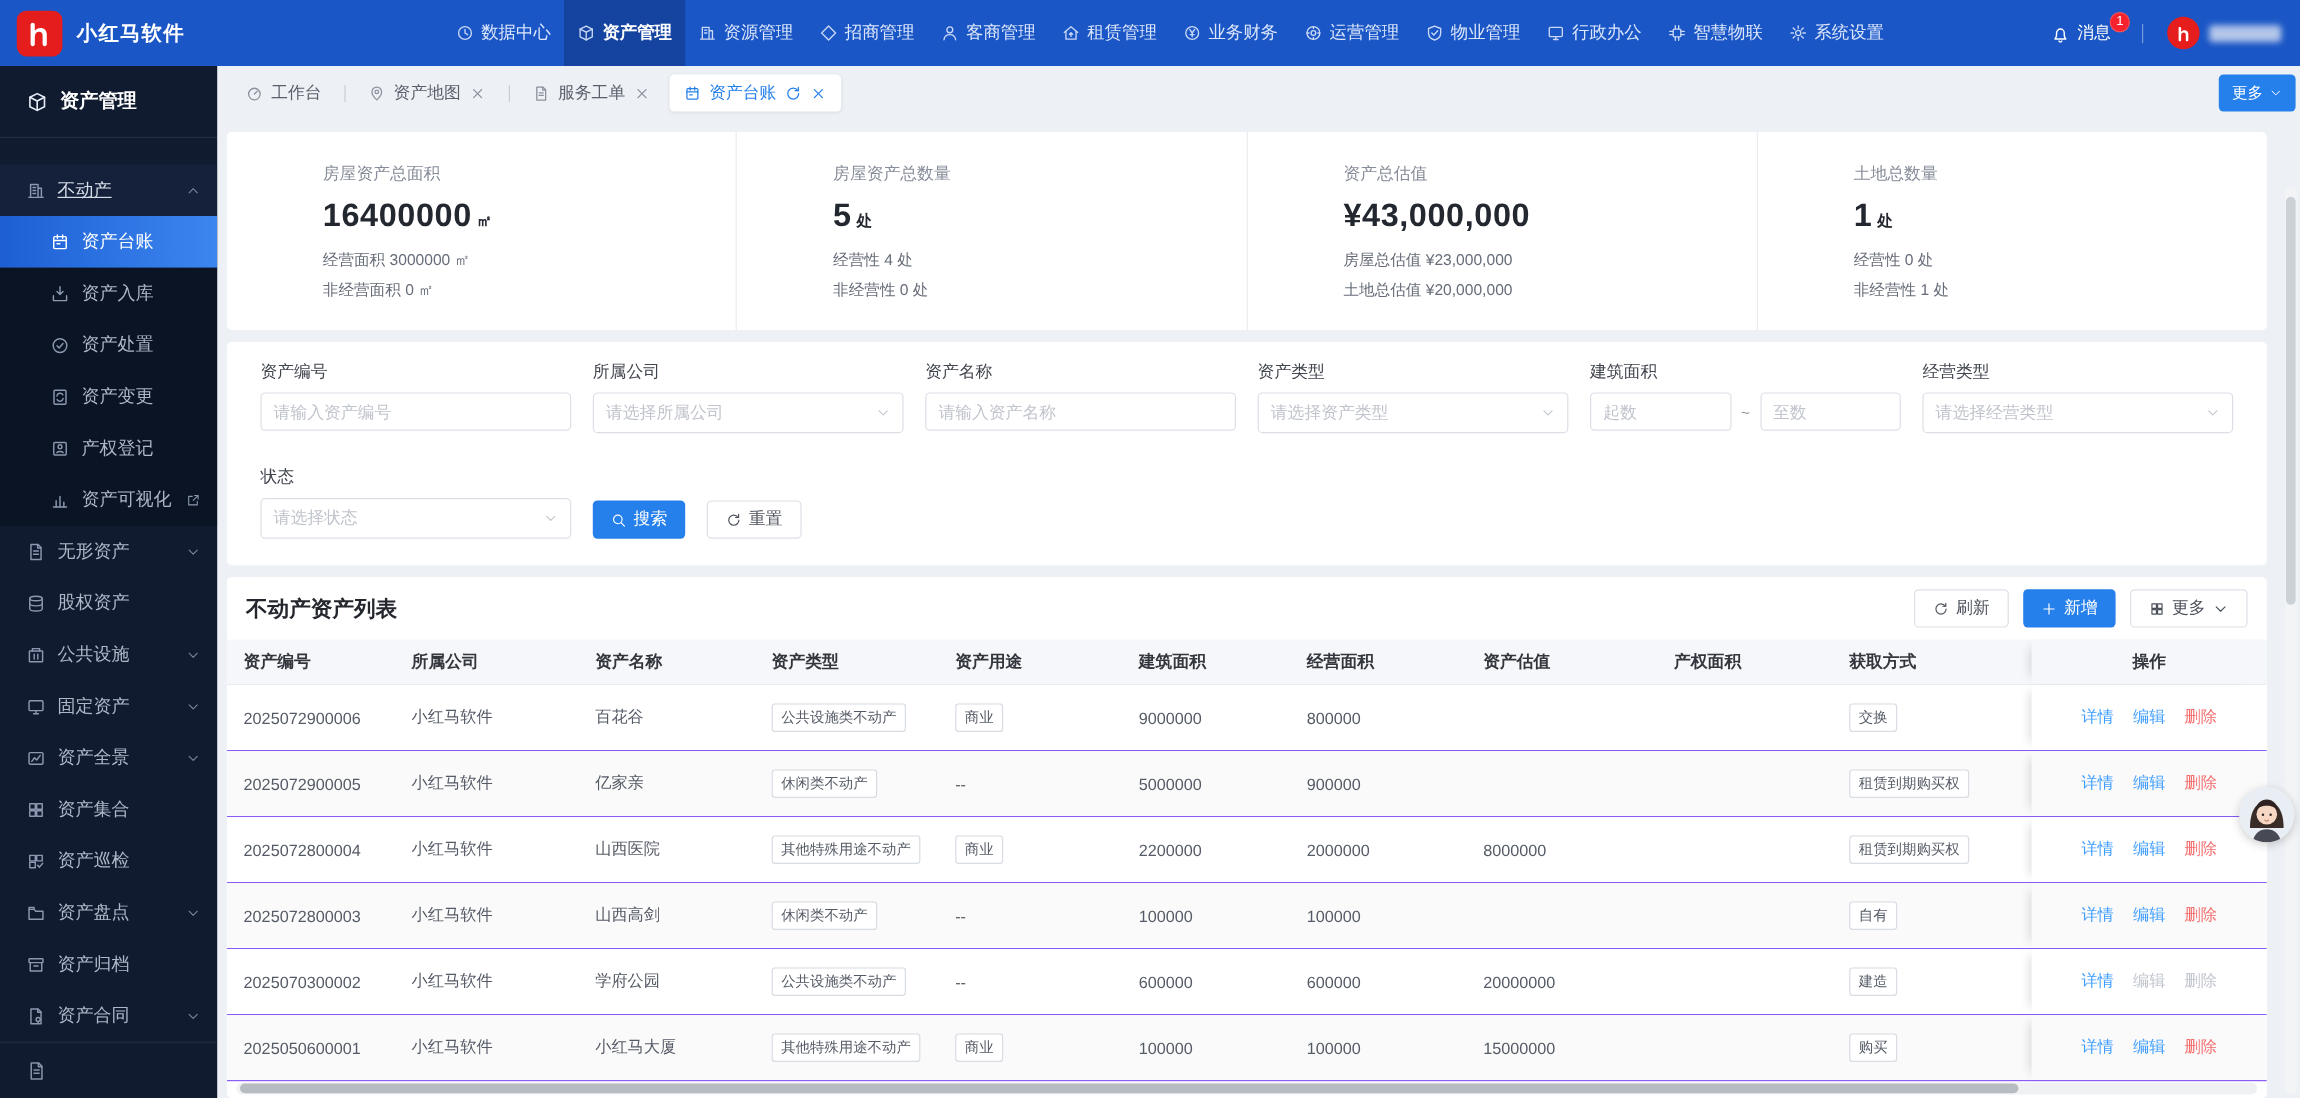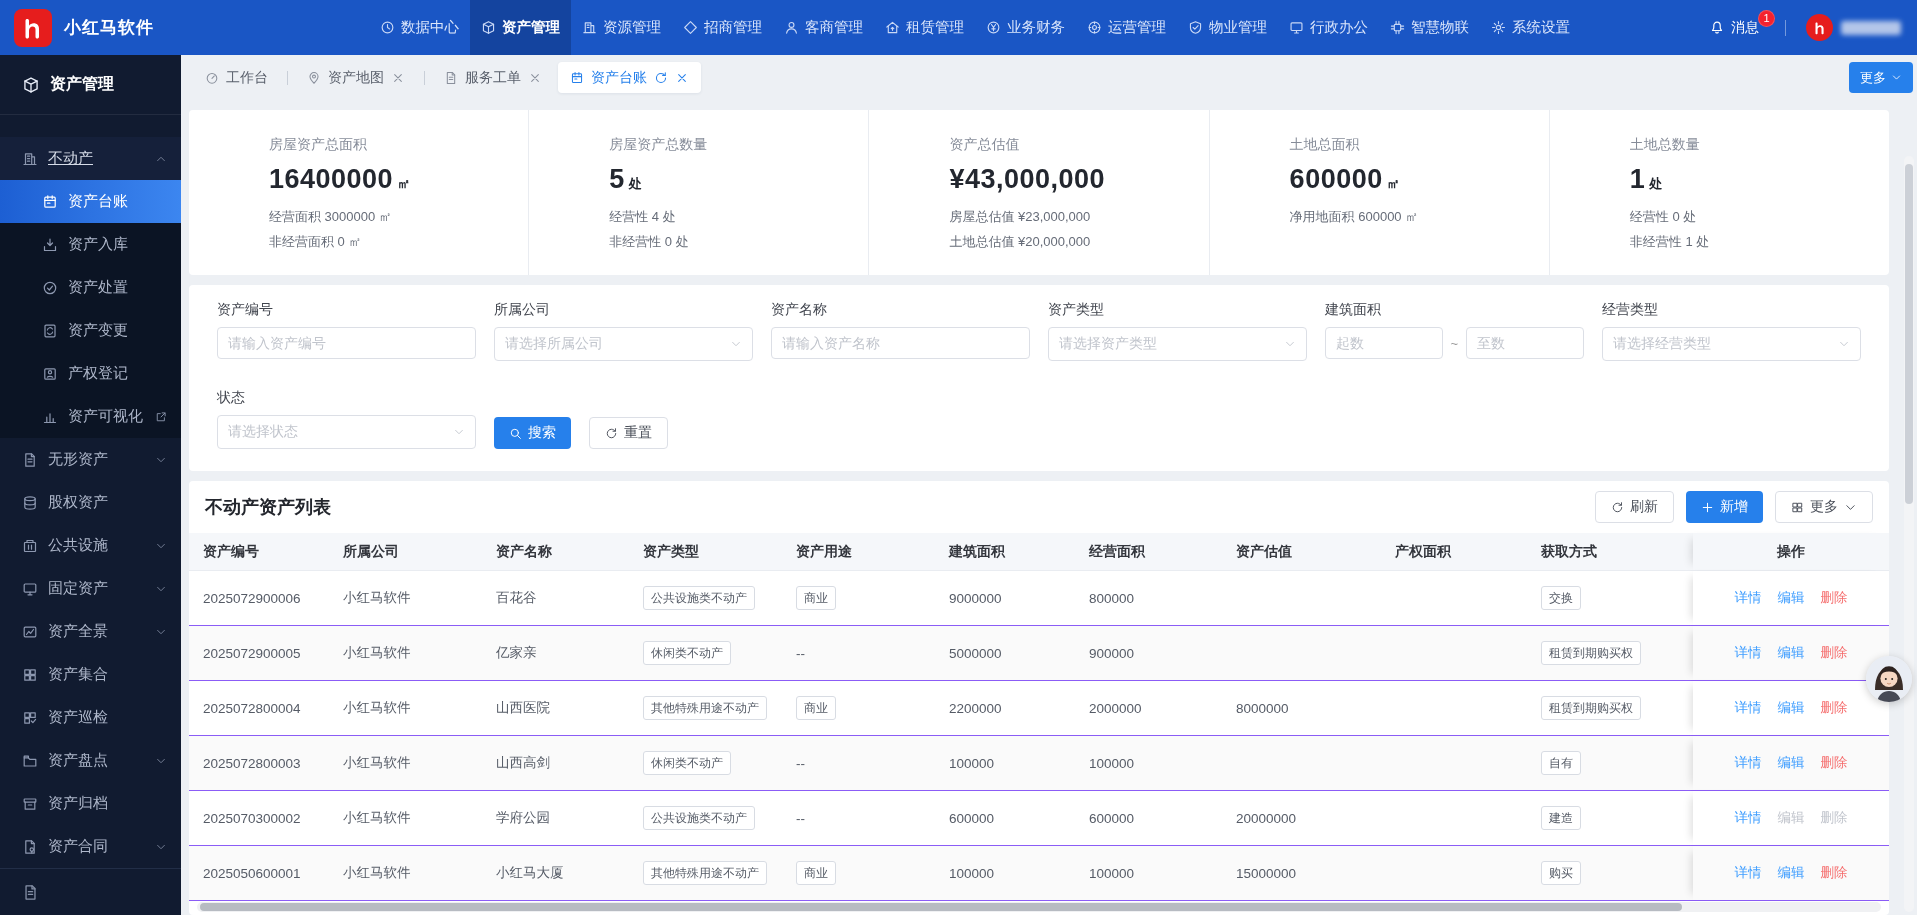--- a/index.html
+++ b/index.html
@@ -13,21 +13,21 @@
 
 .topnav { height:55px; background:#1a56c5; display:flex; align-items:center; color:#fff; overflow:hidden; }
 .logo-box { width:38px; height:38px; background:#e61d1d; border-radius:8px; margin:0 12px 0 14px; display:flex; align-items:center; justify-content:center; flex:none; }
 .logo-box svg { width:30px; height:30px; }
 .logo-text { font-size:17px; font-weight:700; letter-spacing:1px; flex:none; }
 .nav-items { display:flex; height:100%; margin-left:215px; min-width:0; }
 .nav-item { height:100%; display:flex; align-items:center; gap:6px; padding:0 11px; font-size:14.5px; color:#dbe6fb; cursor:pointer; white-space:nowrap; }
 .nav-item .ic { color:#c9d8f6; width:15px; height:15px; }
 .nav-item.active { background:#14449f; color:#fff; font-weight:600; }
 .nav-right { margin-left:auto; display:flex; align-items:center; padding-right:16px; flex:none; }
-.msg-wrap { position:relative; display:flex; align-items:flex-start; gap:6px; font-size:14px; cursor:pointer; }
+.msg-wrap { position:relative; display:flex; align-items:flex-end; gap:6px; font-size:14px; cursor:pointer; }
 .msg-badge { position:absolute; top:-9px; right:-16px; min-width:17px; height:17px; border-radius:9px; background:#f5222d; border:1px solid #fff3; color:#fff; font-size:11px; display:flex; align-items:center; justify-content:center; padding:0 3px; }
 .nav-sep { width:1px; height:16px; background:rgba(255,255,255,.4); margin:0 20px 0 26px; }
 .user-wrap { display:flex; align-items:center; gap:8px; cursor:pointer; }
 .user-avatar { width:27px; height:27px; border-radius:50%; background:#e61d1d; display:flex; align-items:center; justify-content:center; }
 .user-avatar svg { width:18px; height:18px; }
 .user-blur { width:60px; height:14px; border-radius:3px; background:#c4d2ee; filter:blur(2.5px); opacity:.9; }
 
 
 .shell { display:flex; height:860px; }
 
@@ -72,21 +72,21 @@
 .stat-subs { margin-top:9px; font-size:13px; color:#666c78; line-height:25px; }
 
 
 .filter-panel { height:186px; margin-bottom:10px; padding:14px 28px; flex:none; }
 .filter-grid { display:grid; grid-template-columns:repeat(6,1fr); column-gap:18px; row-gap:26px; }
 .flabel { font-size:14px; color:#41454e; margin-bottom:8px; height:20px; line-height:20px; }
 .fcontrol { height:32px; border:1px solid #dcdfe6; border-radius:4px; display:flex; align-items:center; justify-content:space-between; padding:16px 10px; font-size:14px; color:#c0c4cc; background:#fff; cursor:pointer; }
 .fcontrol .ic { width:12px; height:12px; color:#c0c4cc; }
 .finput { width:100%; height:32px; border:1px solid #dcdfe6; border-radius:4px; padding:0 10px; font-size:14px; color:#333; outline:none; font-family:inherit; }
 .finput::placeholder { color:#c0c4cc; }
-.frange { display:flex; align-items:center; gap:8px; }
+.frange { display:flex; align-items:center; gap:8px;justify-content:space-between; }
 .frange .finput { width:calc(50% - 12px); }
 .frange .sep { color:#999; font-size:13px; }
 .filter-actions { display:flex; gap:18px; align-self:end; }
 .btn { height:32px; border-radius:4px; display:inline-flex; align-items:center; gap:6px; padding:0 15px; font-size:14px; cursor:pointer; white-space:nowrap; }
 .btn .ic { width:13px; height:13px; }
 .btn-primary { background:#2680eb; color:#fff; border:none; }
 .btn-plain { background:#fff; border:1px solid #dcdfe6; color:#4b505a; }
 
 
 .table-panel { flex:1; position:relative; overflow:hidden; }
@@ -583,27 +583,20 @@
           </div>
           <div class="stat-card">
             <div class="stat-label">资产总估值</div>
             <div class="stat-value"><span>¥43,000,000</span></div>
             <div class="stat-subs">
               <div>房屋总估值 ¥23,000,000</div>
               <div>土地总估值 ¥20,000,000</div>
             </div>
           </div>
           <div class="stat-card">
-            <div class="stat-label">土地总面积</div>
-            <div class="stat-value"><span>600000</span><span class="stat-unit">㎡</span></div>
-            <div class="stat-subs">
-              <div>净用地面积 600000 ㎡</div>
-            </div>
-          </div>
-          <div class="stat-card">
             <div class="stat-label">土地总数量</div>
             <div class="stat-value"><span>1</span><span class="stat-unit">处</span></div>
             <div class="stat-subs">
               <div>经营性 0 处</div>
               <div>非经营性 1 处</div>
             </div>
           </div>
         </div>
 
       <div class="panel filter-panel">

